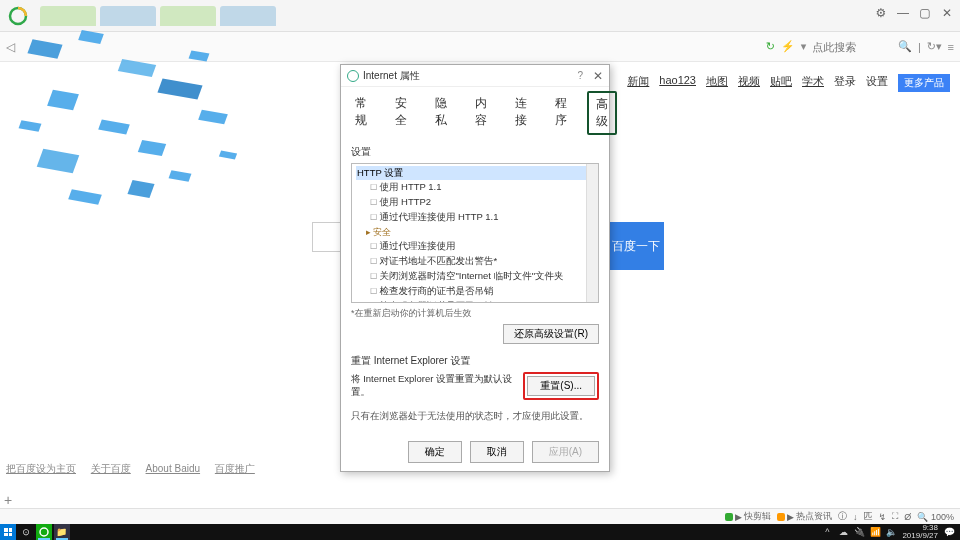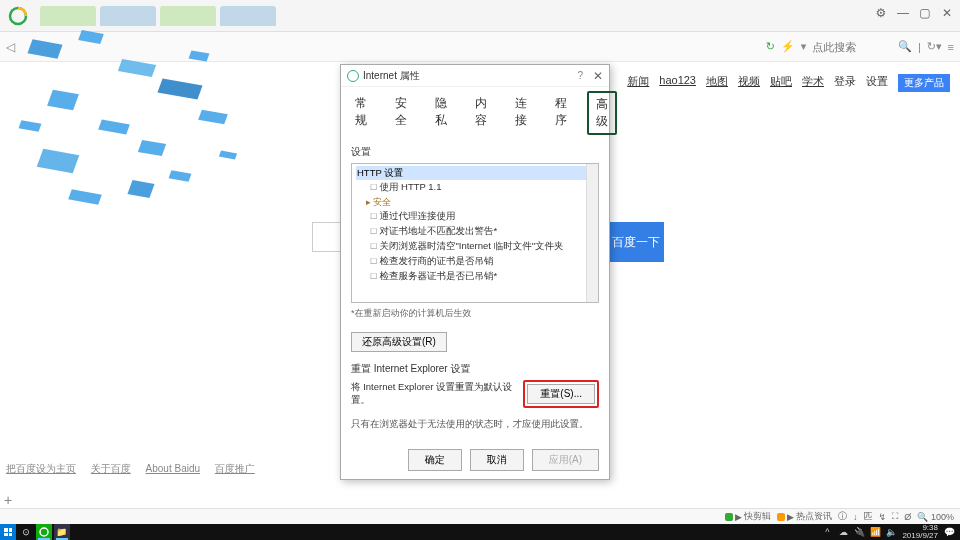--- a/index.html
+++ b/index.html
@@ -35,21 +35,21 @@
 .shards { position: absolute; left: 20px; top: -40px; width: 260px; height: 260px; }
 .shard { position: absolute; background: #3aa0e8; transform: skew(-20deg, 10deg); opacity: 0.85; }
 
 .nav-links { position: absolute; right: 10px; top: 12px; display: flex; gap: 10px; font-size: 11px; color: #333; }
 .nav-links a { color: #333; text-decoration: underline; cursor: pointer; }
 .nav-links a.plain { text-decoration: none; }
 .more-btn { background: #3b82f6; color: #fff; padding: 2px 6px; font-size: 10px; border: none; }
 
 .center-search { position: absolute; left: 312px; top: 160px; display: flex; }
 .center-box { width: 290px; height: 30px; border: 1px solid #ccc; background: #fff; }
-.search-btn { width: 56px; height: 40px; background: #337fe5; color: #fff; border: none; font-size: 12px; margin-left: 6px; }
+.search-btn { width: 56px; height: 48px; background: #337fe5; color: #fff; border: none; font-size: 12px; margin-left: 6px; }
 
 .footer-links { position: absolute; left: 0; right: 0; top: 400px; text-align: left; font-size: 10px; color: #888; }
 .footer-links a { color: #888; text-decoration: underline; margin: 0 6px; }
 .footer-copy { position: absolute; left: 0; right: 0; top: 416px; text-align: center; font-size: 10px; color: #aaa; }
 .footer-copy a { color: #aaa; text-decoration: underline; }
 .footer-dot { width: 10px; height: 10px; display: inline-block; border-radius: 50%; background: #d33; vertical-align: middle; }
 
 
 .dialog { position: absolute; left: 340px; top: 64px; width: 270px; background: #fff; border: 1px solid #aaa; box-shadow: 2px 2px 8px rgba(0,0,0,0.25); font-size: 10px; color: #333; }
 .dlg-title { height: 22px; display: flex; align-items: center; padding: 0 6px; border-bottom: 1px solid #eee; }
@@ -66,21 +66,21 @@
 .section-label { margin: 4px 0; }
 .tree-box { border: 1px solid #bbb; height: 140px; overflow: hidden; position: relative; background: #fff; }
 .tree-inner { padding: 2px 4px; font-size: 9.5px; line-height: 14px; color: #333; }
 .tree-inner .hdr { font-weight: normal; color: #222; }
 .tree-inner .hdr.sel { background: #cfe5ff; color: #000; padding: 0 1px; }
 .tree-inner .item { padding-left: 14px; }
 .tree-inner .sub { padding-left: 10px; color: #a07020; font-size: 9px; }
 .tree-inner .item::before { content: "☐ "; color: #888; font-size: 8px; }
 .tree-scroll { position: absolute; right: 0; top: 0; bottom: 0; width: 12px; background: #f0f0f0; border-left: 1px solid #ddd; }
 .note { font-size: 9px; color: #666; margin-top: 4px; }
-.restore-row { display: flex; margin-top: 12px; }
+.restore-row { display: flex; justify-content: flex-end; margin-top: 4px; }
 .btn-small { font-size: 10px; padding: 2px 10px; border: 1px solid #aaa; background: #f4f4f4; cursor: pointer; }
 .reset-section { margin-top: 10px; }
 .reset-row { display: flex; align-items: center; margin-top: 4px; }
 .reset-desc { flex: 1; font-size: 9.5px; }
 .btn-reset { font-size: 10px; padding: 2px 12px; border: 1px solid #aaa; background: #f4f4f4; cursor: pointer; }
 .reset-hl { border: 2px solid #d22; padding: 2px; display: inline-block; border-radius: 2px; }
 .reset-note { font-size: 9.5px; color: #555; margin-top: 10px; }
 
 .dlg-btns { display: flex; justify-content: flex-end; gap: 8px; padding: 8px 10px; }
 .dlg-btn { font-size: 10px; padding: 3px 16px; border: 1px solid #aaa; background: #f4f4f4; cursor: pointer; }
@@ -214,20 +214,22 @@
     <div class="dlg-tab">连接</div>
     <div class="dlg-tab">程序</div>
     <div class="dlg-tab last">高级</div>
   </div>
   <div class="dlg-body">
     <div class="section-label">设置</div>
     <div class="tree-box">
       <div class="tree-inner">
         <div class="hdr sel">HTTP 设置</div>
         <div class="item">使用 HTTP 1.1</div>
+        <div class="item">使用 HTTP2</div>
+        <div class="item">通过代理连接使用 HTTP 1.1</div>
         <div class="sub">▸ 安全</div>
         <div class="item">通过代理连接使用</div>
         <div class="item">对证书地址不匹配发出警告*</div>
         <div class="item">关闭浏览器时清空"Internet 临时文件"文件夹</div>
         <div class="item">检查发行商的证书是否吊销</div>
         <div class="item">检查服务器证书是否已吊销*</div>
 
       </div>
       <div class="tree-scroll"></div>
     </div>

